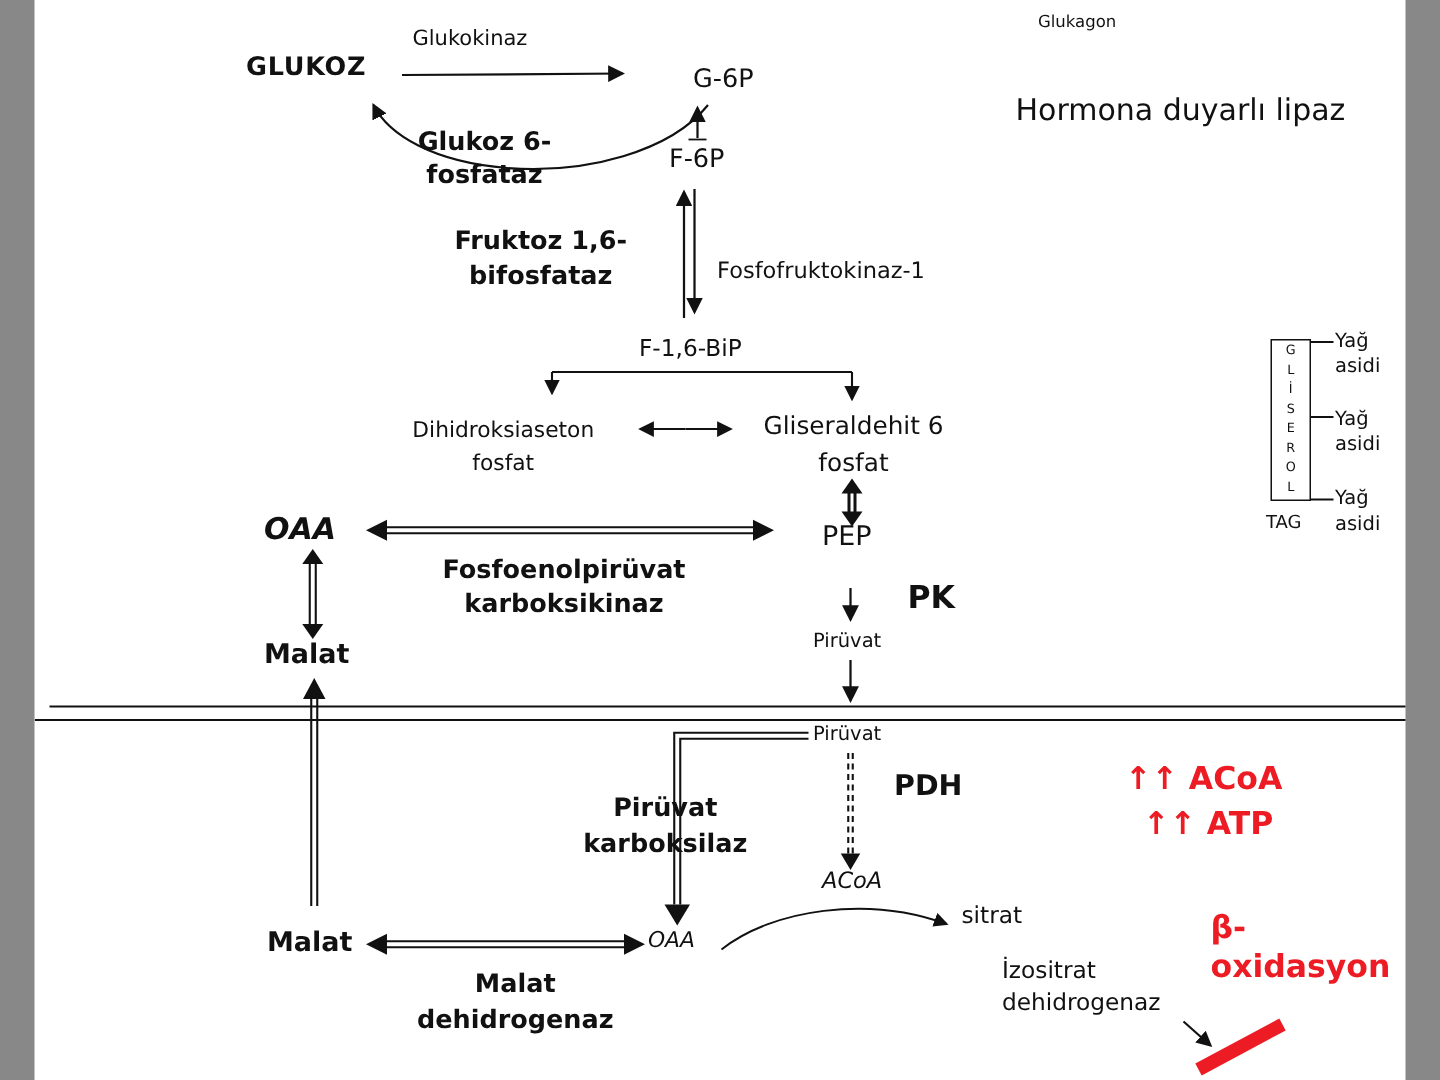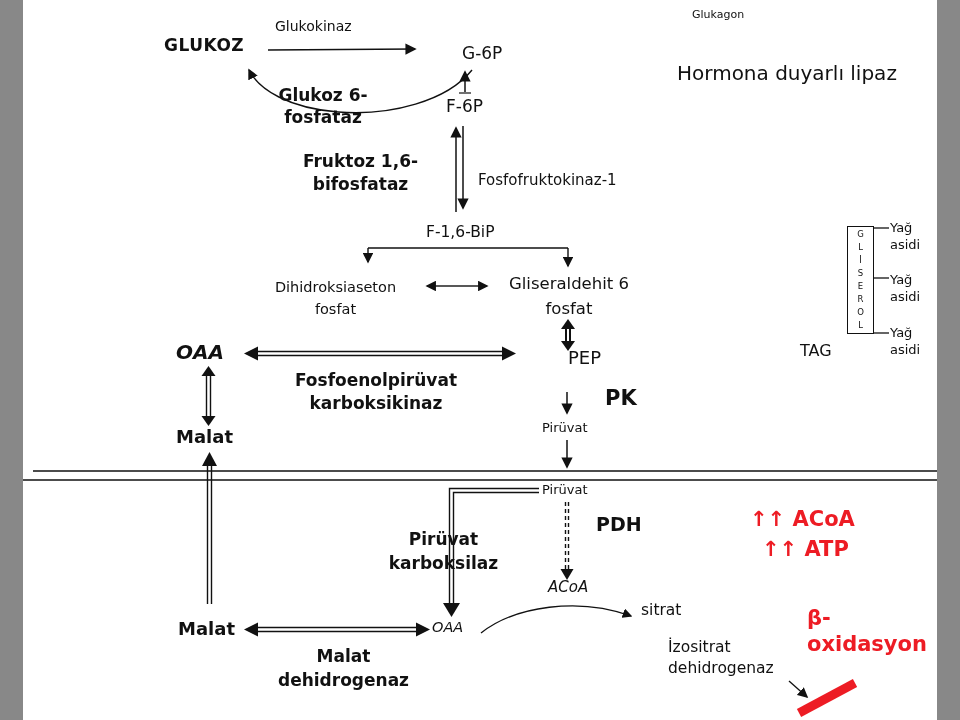--- a/index.html
+++ b/index.html
@@ -145,21 +145,21 @@
   <div class="lbl" style="left:455px;top:171px;font-size:15px;">Fosfofruktokinaz-1</div>
   <div class="lbl" style="left:403px;top:223px;font-size:15.5px;">F-1,6-BiP</div>
   <div class="lbl ctr" style="left:230px;top:276px;width:165px;font-size:14.5px;line-height:22px;">Dihidroksiaseton
 fosfat</div>
   <div class="lbl ctr" style="left:462px;top:271px;width:168px;font-size:16.5px;line-height:25px;">Gliseraldehit 6
 fosfat</div>
 
   <div class="lbl b i" style="left:153px;top:340px;font-size:20px;">OAA</div>
   <div class="lbl b ctr" style="left:258px;top:369px;width:190px;font-size:17px;line-height:23px;">Fosfoenolpirüvat
 karboksikinaz</div>
-  <div class="lbl" style="left:525px;top:347px;font-size:18px;margin-left:20px;">PEP</div>
+  <div class="lbl" style="left:525px;top:347px;font-size:18px;">PEP</div>
   <div class="lbl b" style="left:582px;top:385px;font-size:21px;">PK</div>
   <div class="lbl b" style="left:153px;top:426px;font-size:18px;">Malat</div>
   <div class="lbl" style="left:519px;top:420px;font-size:13px;">Pirüvat</div>
 
   <div class="lbl" style="left:519px;top:482px;font-size:13px;">Pirüvat</div>
   <div class="lbl b" style="left:573px;top:513px;font-size:19px;">PDH</div>
   <div class="lbl b ctr" style="left:328px;top:527px;width:185px;font-size:17px;line-height:24px;">Pirüvat
 karboksilaz</div>
   <div class="lbl i" style="left:525px;top:578px;font-size:15px;font-style:italic;">ACoA</div>
   <div class="lbl" style="left:618px;top:601px;font-size:15.5px;">sitrat</div>
@@ -180,19 +180,19 @@
 E
 R
 O
 L</div>
   <div class="lbl" style="left:867px;top:219px;font-size:13px;line-height:17px;">Yağ
 asidi</div>
   <div class="lbl" style="left:867px;top:271px;font-size:13px;line-height:17px;">Yağ
 asidi</div>
   <div class="lbl" style="left:867px;top:324px;font-size:13px;line-height:17px;">Yağ
 asidi</div>
-  <div class="lbl" style="left:777px;top:341px;font-size:16px;">TAG</div>
+  <div class="lbl" style="left:821px;top:341px;font-size:12px;">TAG</div>
 
   <div class="lbl b red" style="left:727px;top:506px;font-size:21px;">↑↑ ACoA</div>
   <div class="lbl b red" style="left:739px;top:536px;font-size:21px;">↑↑ ATP</div>
   <div class="lbl red" style="left:784px;top:605px;font-size:21px;font-weight:600;">β-oxidasyon</div>
 
 </div>
 
 </body></html>

